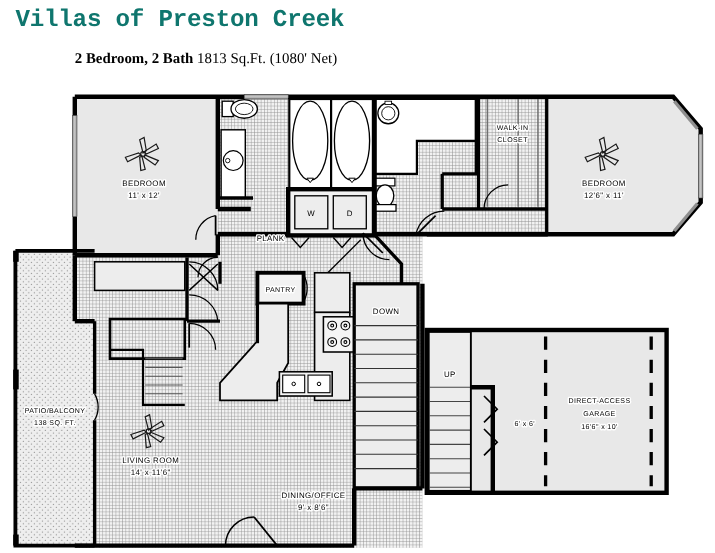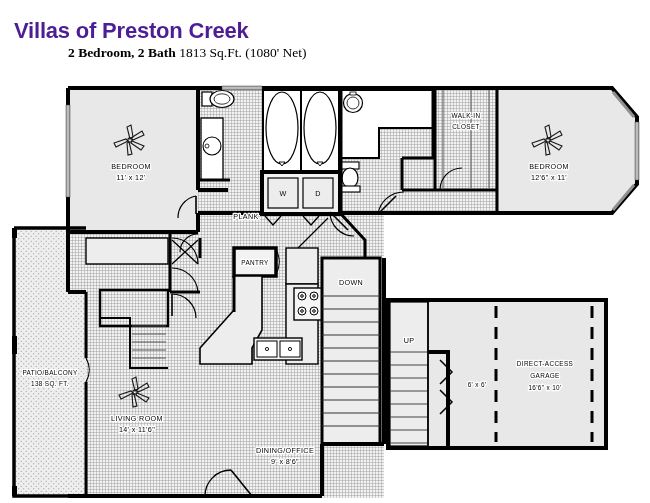--- a/index.html
+++ b/index.html
@@ -15,26 +15,26 @@
     overflow: hidden;
   }
   #root {
     position: relative;
     width: 650px;
     height: 503px;
   }
   .title {
     position: absolute;
     left: 14px;
-    top: 18px;
-    font-family: Liberation Sans, sans-serif;
+    top: 6px;
+    font-family: Liberation Mono, monospace;
     font-weight: bold;
     font-size: 22px;
     letter-spacing: -0.2px;
-    color: #4c1d95;
+    color: #0f766e;
     white-space: nowrap;
   }
   .subtitle {
     position: absolute;
     left: 68px;
     top: 45px;
     font-family: "Liberation Serif", serif;
     font-size: 13.5px;
     color: #000;
     white-space: nowrap;

